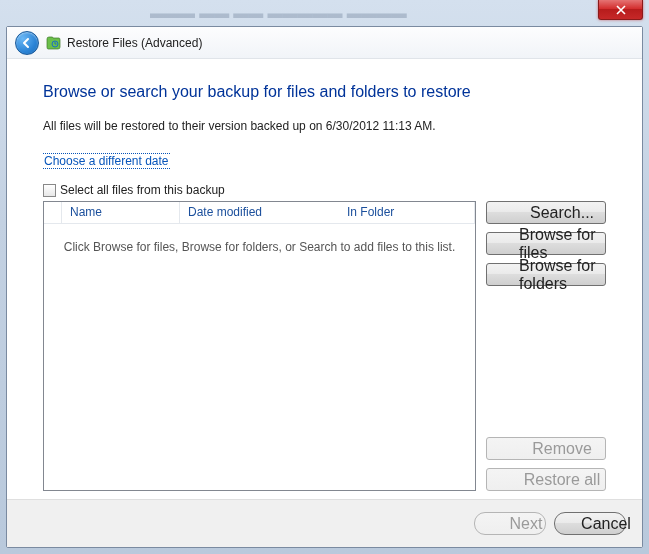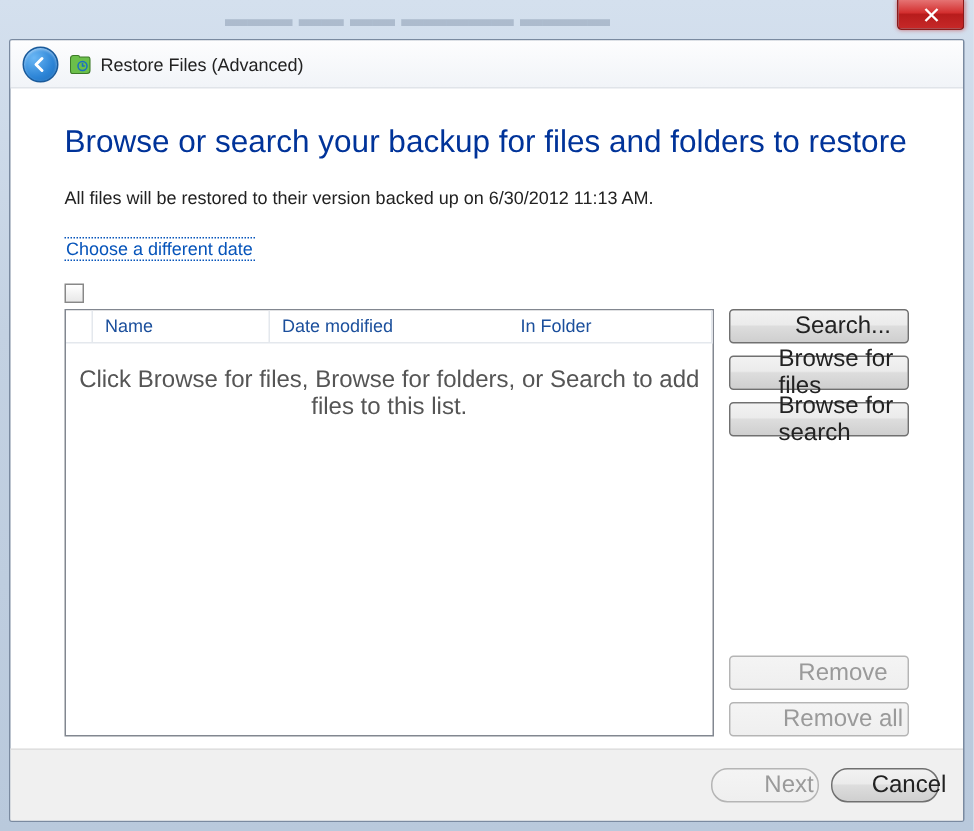--- a/index.html
+++ b/index.html
@@ -84,21 +84,21 @@
     color: #222;
   }
   .content {
     flex: 1;
     padding: 24px 36px 8px 36px;
     display: flex;
     flex-direction: column;
     overflow: hidden;
   }
   .heading {
-    font-size: 21px;
+    font-size: 16px;
     color: #003399;
     margin-bottom: 18px;
   }
   .desc {
     font-size: 12px;
     color: #222;
     margin-bottom: 18px;
   }
   .link {
     font-size: 12px;
@@ -148,21 +148,21 @@
     padding: 3px 8px 0 8px;
     border-right: 1px solid #e4e8ed;
   }
   .col-spacer { width: 18px; border-right: 1px solid #e4e8ed; }
   .col-name { width: 118px; }
   .col-folder { width: 136px; }
   .col-date { flex: 1; border-right: none; }
   .list-body {
     flex: 1;
     position: relative;
-    font-size: 16px;
+    font-size: 12px;
     color: #555;
   }
   .empty-msg {
     position: absolute;
     top: 16px;
     left: 0; right: 0;
     text-align: center;
   }
   .side-col {
     width: 120px;
@@ -235,42 +235,43 @@
 
   <div class="content">
     <div class="heading">Browse or search your backup for files and folders to restore</div>
     <div class="desc">All files will be restored to their version backed up on 6/30/2012 11:13 AM.</div>
     <div>
       <span class="link">Choose a different date</span>
     </div>
 
     <div class="select-row">
       <div class="checkbox"></div>
+      <span>Select all files from this backup</span>
     </div>
 
     <div class="main-row">
       <div class="list-box">
         <div class="list-header">
           <div class="col-spacer"></div>
           <div class="col col-name">Name</div>
           <div class="col col-date">Date modified</div>
           <div class="col col-folder">In Folder</div>
         </div>
         <div class="list-body">
           <div class="empty-msg">Click Browse for files, Browse for folders, or Search to add files to this list.</div>
         </div>
       </div>
 
       <div class="side-col">
         <div class="btn">Search...</div>
         <div class="btn">Browse for files</div>
-        <div class="btn">Browse for search</div>
+        <div class="btn">Browse for folders</div>
         <div class="side-spacer"></div>
         <div class="btn disabled">Remove</div>
-        <div class="btn disabled">Remove all</div>
+        <div class="btn disabled">Restore all</div>
       </div>
     </div>
   </div>
 
   <div class="footer">
     <div class="btn disabled">Next</div>
     <div class="btn">Cancel</div>
   </div>
 
 </div>

